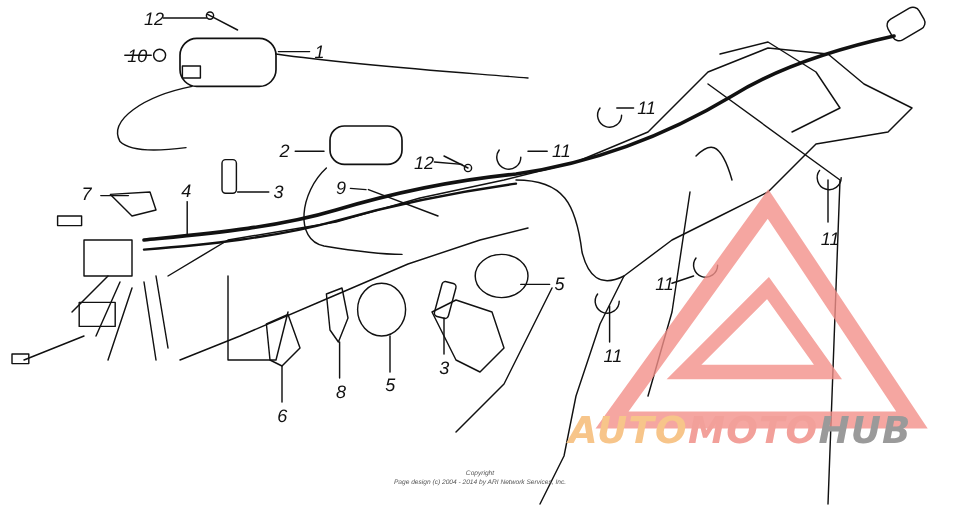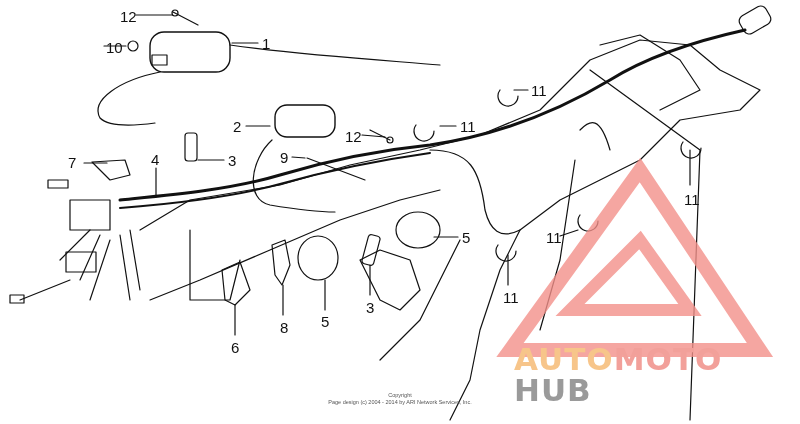--- a/index.html
+++ b/index.html
@@ -1,20 +1,20 @@
 <!DOCTYPE html>
 <html><head>
 <meta charset="utf-8">
 <style>
   html,body{margin:0;padding:0;background:#fff;}
   body{width:800px;height:424px;position:relative;overflow:hidden;font-family:"Liberation Sans",sans-serif;}
-  #diagram{position:absolute;left:0;top:0;width:800px;height:416px;}
+  #diagram{position:absolute;left:0;top:0;width:800px;height:416px;font-style:italic;}
   .callout{position:absolute;font-size:15px;color:#111;line-height:1;font-family:"Liberation Sans",sans-serif;}
   .copyright{position:absolute;left:280px;top:392px;width:240px;text-align:center;font-size:5.5px;color:#555;line-height:1.3;}
-  .logo-text{position:absolute;left:474px;top:344px;font-family:"DejaVu Sans",sans-serif;font-weight:bold;font-size:31px;letter-spacing:1px;line-height:1;padding-left:40px;}
+  .logo-text{position:absolute;left:474px;top:344px;font-family:"DejaVu Sans",sans-serif;font-weight:bold;font-size:31px;letter-spacing:1px;line-height:1;}
   .logo-text span{display:inline-block;}
 </style>
 </head>
 <body>
 
 <div id="diagram">
   <svg width="800" height="424" viewBox="0 0 800 424" fill="none" stroke="#111" stroke-width="1.2" stroke-linecap="round" stroke-linejoin="round">
 
     <path d="M140,230 L190,200 L280,185 L350,165 L420,150 L480,135 L540,110 L590,60 L640,40 L690,45 L720,70 L760,90 L740,110 L680,120 L640,160 L600,180 L560,200 L520,230 L500,270 L480,330 L470,380 L450,420"></path>
     <path d="M150,300 L200,280 L270,250 L340,220 L400,200 L440,190"></path>

